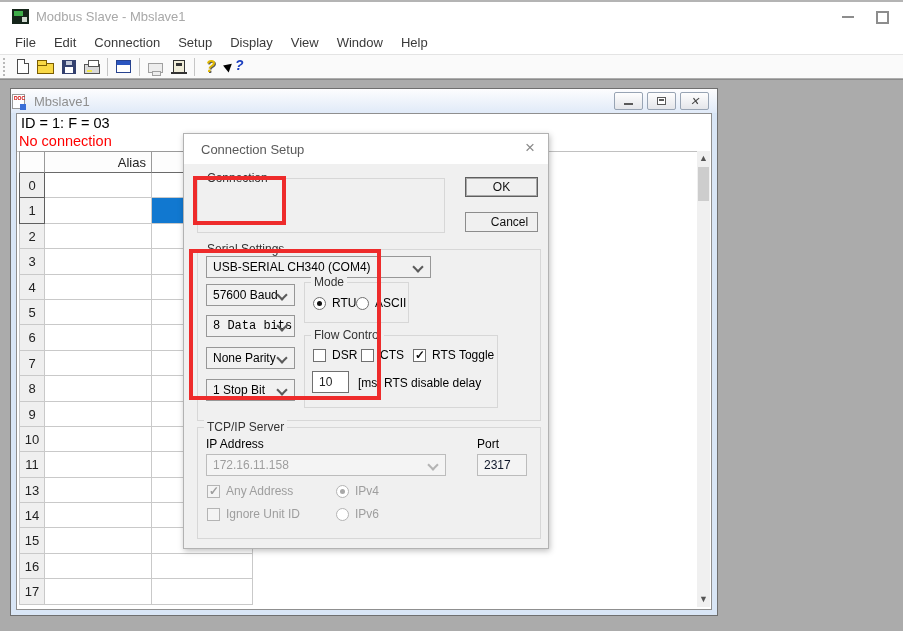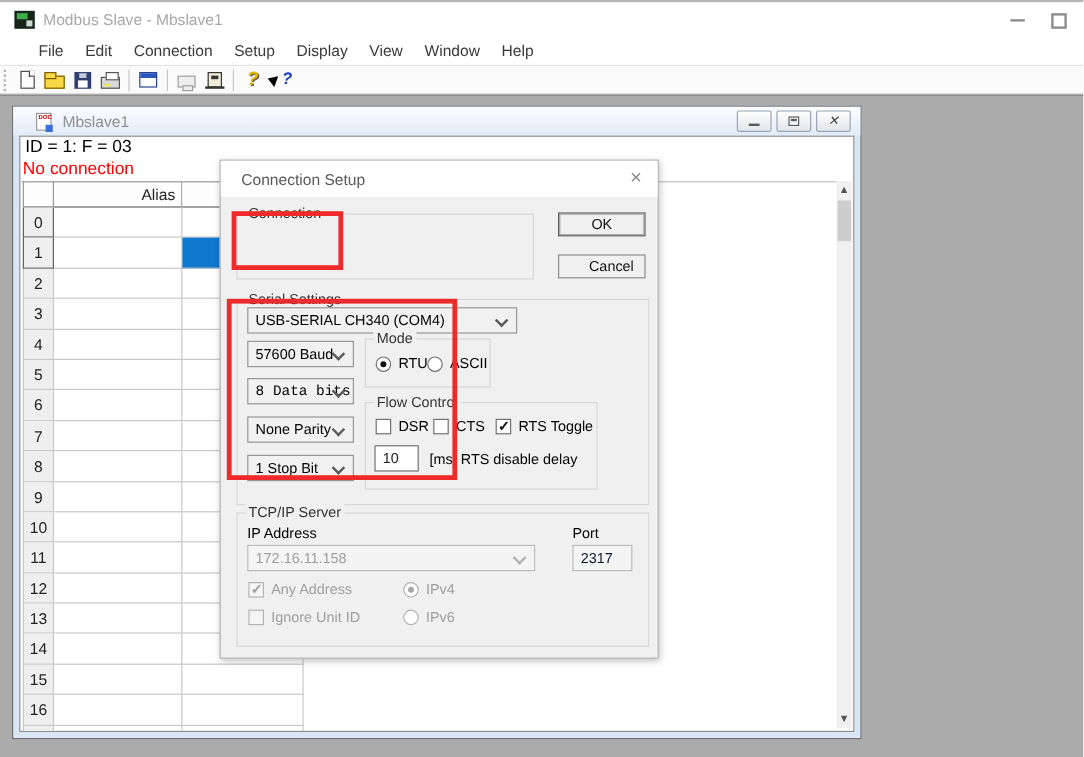--- a/index.html
+++ b/index.html
@@ -14,21 +14,21 @@
   .app-logo { left:12px; top:7px; width:17px; height:15px; background:#15251a; }
   .app-logo::before { content:""; position:absolute; left:2px; top:2px; width:9px; height:5px; background:#3fae4a; }
   .app-logo::after { content:""; position:absolute; right:2px; bottom:2px; width:5px; height:5px; background:#cfd8cf; }
   .win-title { left:36px; top:7px; color:#a8a8a8; font-size:13px; }
   .wbtn { top:6px; width:24px; height:18px; display:flex; align-items:center; justify-content:center; }
   .wbtn-min { left:836px; }
   .wbtn-min i { width:12px; height:2px; background:#8d8d8d; }
   .wbtn-max { left:870px; }
   .wbtn-max i { width:13px; height:13px; border:2px solid #8d8d8d; background:#fff; }
 
-  .menubar { left:0; top:30px; width:903px; height:24px; background:#fff; display:flex; align-items:center; padding-left:23px; }
+  .menubar { left:0; top:30px; width:903px; height:24px; background:#fff; display:flex; align-items:center; padding-left:6px; }
   .menu-item { padding:3px 9px; color:#3a3a3a; font-size:13px; cursor:default; }
 
   .toolbar { left:0; top:54px; width:903px; height:25px; background:#fafafa; border-top:1px solid #e4e4e4; border-bottom:1px solid #adadad; display:flex; align-items:center; padding-left:2px; }
   .tb-grip { width:5px; height:18px; border-left:2px dotted #b8b8b8; margin:0 3px 0 1px; }
   .tb-btn { width:23px; height:21px; display:flex; align-items:center; justify-content:center; position:relative; }
   .tb-sep { width:1px; height:18px; background:#c6c6c6; margin:0 4px; }
   .ico { position:relative; display:block; }
   .icon-new-file-icon { width:12px; height:15px; background:#fff; border:1px solid #4a4a4a; }
   .icon-new-file-icon::after { content:""; position:absolute; right:-1px; top:-1px; width:4px; height:4px; background:#fafafa; border-left:1px solid #4a4a4a; border-bottom:1px solid #4a4a4a; }
   .icon-open-file-icon { width:17px; height:11px; background:#f8d846; border:1px solid #7a5c00; margin-top:3px; }
@@ -48,21 +48,21 @@
   .icon-device-icon::after { content:""; position:absolute; left:-3px; right:-3px; bottom:-2px; height:2px; background:#333; }
   .icon-help-icon::after { content:"?"; font-size:16px; font-weight:bold; color:#e0b800; text-shadow:1px 1px 0 #5a5a5a; }
   .icon-context-help-icon { width:20px; height:16px; }
   .icon-context-help-icon::before { content:""; position:absolute; left:1px; top:3px; border-left:8px solid #000; border-top:4px solid transparent; border-bottom:5px solid transparent; transform:rotate(-38deg); }
   .icon-context-help-icon::after { content:"?"; position:absolute; right:0px; top:-2px; font-size:14px; font-weight:bold; color:#1b3fbf; }
 
   .mdi { left:0; top:79px; width:903px; height:552px; background:#ababab; border-top:1px solid #8a8a8a; }
 
   
   .child { left:10px; top:88px; width:708px; height:528px; border:1px solid #6f6f6f; background:#d9e6f6; z-index:1; }
-  .child-title { position:absolute; left:0; top:0; right:0; height:24px; background:linear-gradient(#fdfdfe,#e0eaf8); display:flex; align-items:center; padding-left:19px; }
+  .child-title { position:absolute; left:0; top:0; right:0; height:24px; background:linear-gradient(#fdfdfe,#e0eaf8); display:flex; align-items:center; padding-left:1px; }
   .doc-icon { width:13px; height:15px; background:#fff; border:1px solid #999; position:relative; }
   .doc-icon::before { content:"DOC"; position:absolute; left:1px; top:0px; font-size:5px; font-weight:bold; color:#c00; letter-spacing:0; }
   .doc-icon::after { content:""; position:absolute; right:-2px; bottom:-2px; width:6px; height:6px; background:#3a6fd8; }
   .child-title-text { margin-left:9px; color:#8f8f8f; font-size:13px; }
   .c-btns { position:absolute; right:8px; top:3px; display:flex; gap:4px; }
   .c-btn { width:29px; height:18px; background:linear-gradient(#fefefe,#e4e6ea); border:1px solid #98a4b4; border-radius:2px; display:flex; align-items:center; justify-content:center; }
   .g-min { width:9px; height:2px; background:#5a5a5a; margin-top:6px; }
   .g-restore { width:9px; height:8px; border:1px solid #5a5a5a; background:#fff; position:relative; }
   .g-restore::before { content:""; position:absolute; left:1px; top:1px; right:1px; height:2px; background:#5a5a5a; }
   .g-close { font-size:11px; color:#444; line-height:1; }
@@ -271,25 +271,20 @@
               <div class="g-cell c-num">10</div>
               <div class="g-cell c-alias"></div>
               <div class="g-cell c-val"></div>
             </div>
             <div class="g-row">
               <div class="g-cell c-num">11</div>
               <div class="g-cell c-alias"></div>
               <div class="g-cell c-val"></div>
             </div>
             <div class="g-row">
-              <div class="g-cell c-num">12</div>
-              <div class="g-cell c-alias"></div>
-              <div class="g-cell c-val"></div>
-            </div>
-            <div class="g-row">
               <div class="g-cell c-num">13</div>
               <div class="g-cell c-alias"></div>
               <div class="g-cell c-val"></div>
             </div>
             <div class="g-row">
               <div class="g-cell c-num">14</div>
               <div class="g-cell c-alias"></div>
               <div class="g-cell c-val"></div>
             </div>
             <div class="g-row">

